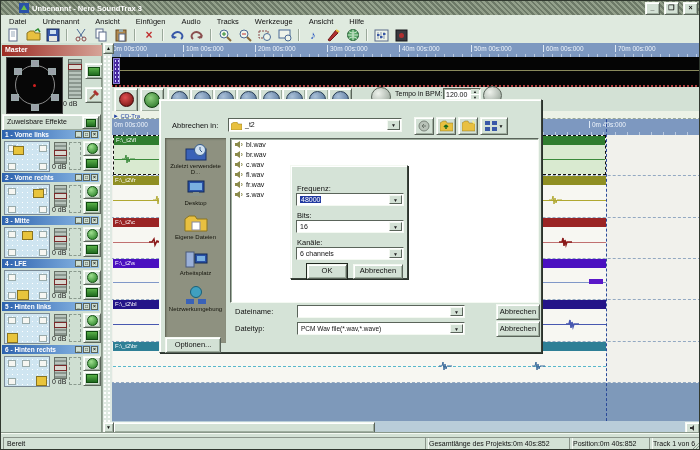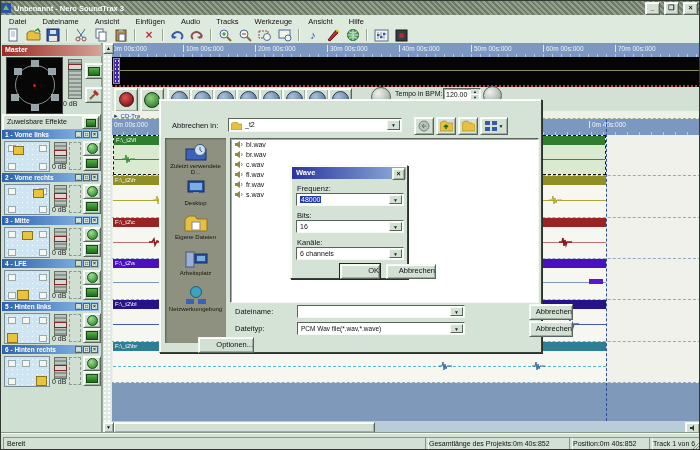--- a/index.html
+++ b/index.html
@@ -6,21 +6,21 @@
   #app{position:relative;width:700px;height:450px;overflow:hidden;background:#d3e1d5;
        font-family:"Liberation Sans",sans-serif;font-size:7.5px;color:#111;
        border:1px solid #30382f;box-sizing:border-box;}
   .abs{position:absolute;}
   .raised{background:#d3e1d5;border:1px solid;border-color:#f4f9f2 #5a645a #5a645a #f4f9f2;
           box-shadow:inset 1px 1px 0 #fff, inset -1px -1px 0 #9fae9f;}
   .sunk{background:#fff;border:1px solid;border-color:#5a645a #f4f9f2 #f4f9f2 #5a645a;
         box-shadow:inset 1px 1px 0 #9fae9f;}
   .titlebar{left:0;top:0;width:700px;height:14px;
      background:repeating-linear-gradient(45deg,#6d7a68 0 2px,#93a08b 2px 4px);
-     color:#fff;font-weight:bold;display:flex;align-items:center;gap:3px;padding-left:0;box-sizing:border-box;}
+     color:#fff;font-weight:bold;display:flex;align-items:center;gap:3px;padding-left:18px;box-sizing:border-box;}
   .wbtn{width:13px;height:11px;font-size:7px;line-height:9px;text-align:center;color:#111;}
   .menubar{left:0;top:14px;width:700px;height:12px;background:#dfeadf;display:flex;align-items:center;border-bottom:1px solid #aab8aa;}
   .menuitem{padding:0 8px;font-size:7.5px;}
   .toolbar{left:0;top:26px;width:700px;height:16px;background:#dfeadf;display:flex;align-items:center;gap:2px;padding-left:3px;border-bottom:1px solid #98a898;}
   .tbi{width:18px;height:14px;display:flex;align-items:center;justify-content:center;}
   .tsep{width:1px;height:12px;background:#9aa89a;border-right:1px solid #f4f8f2;margin:0 2px;}
   
   .lpanel{left:0;top:42px;width:101px;height:390px;background:#cfdfd2;border-right:1px solid #8a988a;box-sizing:border-box;}
   .mhdr{background:linear-gradient(90deg,#9b2a22,#d8a89c);color:#fff;font-weight:bold;padding:1px 3px;}
   .thdr{background:linear-gradient(90deg,#2d62ae,#93c0ea);color:#fff;font-weight:bold;font-size:6.5px;
@@ -54,21 +54,21 @@
   
   .dlg{background:#d5e3d7;border:1px solid;border-color:#f4f9f2 #39413a #39413a #f4f9f2;
        box-shadow:1px 1px 0 #2a322b, inset 1px 1px 0 #fff;box-sizing:border-box;}
   .dtitle-inactive{background:linear-gradient(90deg,#7e887b,#b7c0b0);color:#f2f2ea;}
   .dtitle-active{background:linear-gradient(90deg,#2a35a0,#8fb0d8);color:#fff;}
   .dtitle{height:13px;line-height:13px;font-weight:bold;font-size:7.5px;padding-left:4px;position:relative;}
   .dtb{position:absolute;top:1px;width:12px;height:10px;font-size:7px;line-height:9px;text-align:center;color:#111;font-weight:bold;}
   .combo{position:absolute;background:#fff;border:1px solid;border-color:#5a645a #f4f9f2 #f4f9f2 #5a645a;font-size:7px;line-height:11px;padding-left:3px;box-sizing:border-box;}
   .carr{position:absolute;right:1px;top:1px;bottom:1px;width:11px;background:#d3e1d5;border:1px solid;border-color:#f4f9f2 #5a645a #5a645a #f4f9f2;
         font-size:5px;text-align:center;line-height:9px;color:#222;}
-  .pbtn{font-size:7.5px;text-align:right;margin-left:33px;}
+  .pbtn{font-size:7.5px;text-align:center;}
   .places{background:#8e9180;box-shadow:inset 1px 1px 2px #5a5d4e;}
   .pitem{position:absolute;left:0;width:100%;text-align:center;color:#15150c;font-size:6px;line-height:6.5px;}
   .flist-item{height:10px;display:flex;align-items:center;gap:3px;padding-left:3px;font-size:7px;}
   .statusbar{left:0;top:432px;width:700px;height:18px;background:#d3e1d5;border-top:1px solid #f4f9f2;box-shadow:0 -1px 0 #8a988a;}
   .sfield{position:absolute;top:3px;height:11px;line-height:11px;font-size:7px;padding:0 3px;
           border:1px solid;border-color:#8a948a #f4f8f4 #f4f8f4 #8a948a;white-space:nowrap;overflow:hidden;}
   .tpbtn{position:absolute;width:22px;height:22px;}
   .tpc{width:15px;height:15px;border-radius:50%;margin:2px auto;background:radial-gradient(circle at 35% 30%,#a9c0d8,#48688f);border:1px solid #253a52;}
   .vscroll{position:absolute;background:#dfe9e2;border-left:1px solid #9aa89a;
      background-image:radial-gradient(#ffffff 25%,transparent 27%);background-size:4px 4px;}
@@ -86,21 +86,21 @@
       </svg>
     <span style="font-size:7.5px">Unbenannt - Nero SoundTrax 3</span>
     <span style="flex:1"></span>
     <span class="wbtn raised" style="margin-right:1px">_</span>
     <span class="wbtn raised" style="margin-right:1px">❐</span>
     <span class="wbtn raised" style="margin-right:3px">×</span>
   </div>
 
   <div class="abs menubar">
     <span class="menuitem">Datei</span>
-    <span class="menuitem">Dateiname</span>
+    <span class="menuitem">Unbenannt</span>
     <span class="menuitem">Ansicht</span>
     <span class="menuitem">Einfügen</span>
     <span class="menuitem">Audio</span>
     <span class="menuitem">Tracks</span>
     <span class="menuitem">Werkzeuge</span>
     <span class="menuitem">Ansicht</span>
     <span class="menuitem">Hilfe</span>
   </div>
 
   <div class="abs toolbar">
@@ -674,24 +674,20 @@
     <span class="abs" style="left:75px;top:207px">Dateiname:</span>
     <div class="combo" style="left:137px;top:205px;width:168px;height:13px"><span></span><span class="carr">▼</span></div>
     <div class="abs raised pbtn" style="left:336px;top:204px;width:42px;height:14px;line-height:13px">Abbrechen</div>
     <span class="abs" style="left:75px;top:224px">Dateityp:</span>
     <div class="combo" style="left:137px;top:222px;width:168px;height:13px;font-size:6.5px"><span>PCM Wav file(*.wav,*.wave)</span><span class="carr">▼</span></div>
     <div class="abs raised pbtn" style="left:336px;top:221px;width:42px;height:14px;line-height:13px">Abbrechen</div>
     <div class="abs raised pbtn" style="left:5px;top:237px;width:54px;height:14px;line-height:13px">Optionen...</div>
   </div>
 
   <div class="abs dlg" style="left:289px;top:164px;width:118px;height:114px;z-index:20">
-    <div class="dtitle dtitle-active" style="margin:1px;height:12px;line-height:12px">
-      <span>Wave</span>
-      <span class="dtb raised" style="right:1px;top:1px;width:11px;height:10px">×</span>
-    </div>
     <span class="abs" style="left:6px;top:18px">Frequenz:</span>
     <div class="combo" style="left:5px;top:27px;width:108px;height:13px"><span style="background:#2038a0;color:#fff;padding:0 1px">48000</span><span class="carr">▼</span></div>
     <span class="abs" style="left:6px;top:45px">Bits:</span>
     <div class="combo" style="left:5px;top:54px;width:108px;height:13px"><span>16</span><span class="carr">▼</span></div>
     <span class="abs" style="left:6px;top:72px">Kanäle:</span>
     <div class="combo" style="left:5px;top:81px;width:108px;height:13px"><span>6 channels</span><span class="carr">▼</span></div>
     <div class="abs raised pbtn" style="left:16px;top:98px;width:38px;height:13px;line-height:12px;outline:1px solid #202820">OK</div>
     <div class="abs raised pbtn" style="left:62px;top:98px;width:48px;height:13px;line-height:12px">Abbrechen</div>
   </div>
 

